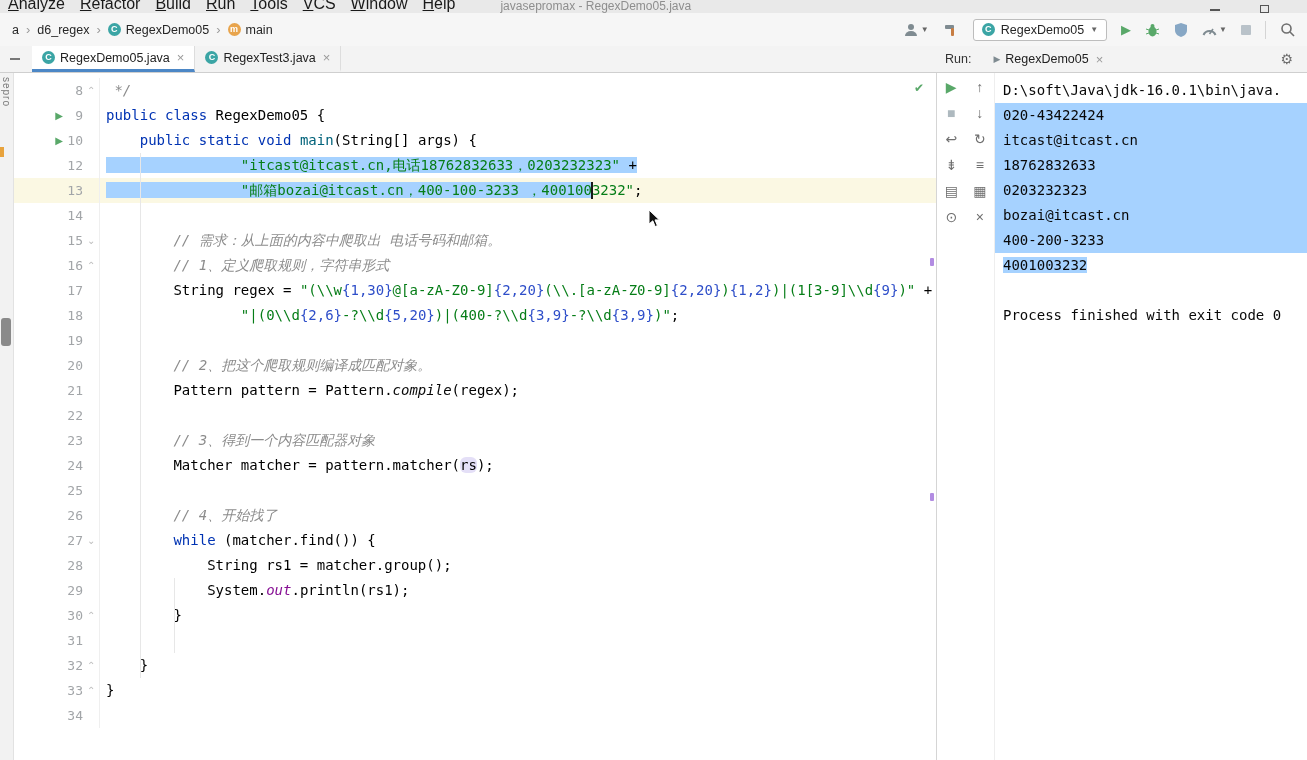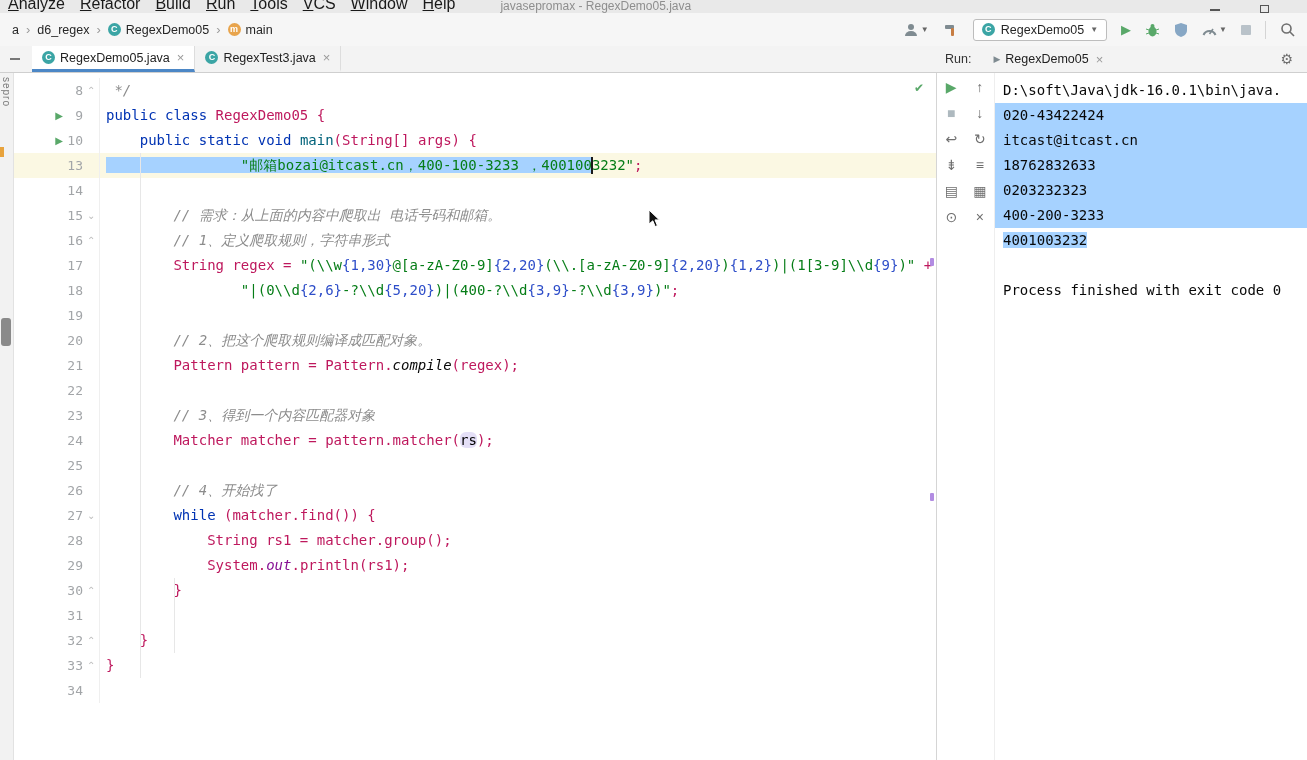--- a/index.html
+++ b/index.html
@@ -57,21 +57,21 @@
   .eline{display:flex;height:25px;line-height:25px}
   .eline.cur{background:#FBF8E3}
   .gut{width:86px;flex:none;display:flex;align-items:center;border-right:1px solid #EFEFEF}
   .gspacer{flex:1}
   .gicon-left{width:16px;text-align:center;font-size:10px;color:#B5B5B5}
   .gicon-left.grun{color:#59A869}
   .lnum{padding-right:4px;min-width:20px;text-align:right;color:#A2A5A8;font:13px/25px "DejaVu Sans Mono",monospace}
   .gicon-right{width:12px;font-size:10px;color:#BDBDBD;line-height:25px}
   .codecell{flex:1;display:flex;overflow:hidden;padding-left:6px;font:14px/25px "DejaVu Sans Mono",monospace;white-space:pre}
   .segs{white-space:pre;flex:none}
-  .tok-p{color:#be185d}
+  .tok-p{color:#000000}
   .tok-k{color:#0033B3}
   .tok-s{color:#067D17}
   .tok-q{color:#2E4EC9}
   .tok-c{color:#8C8C8C;font-style:italic}
   .tok-m{color:#00627A}
   .tok-i{color:#080808;font-style:italic}
   .tok-f{color:#871094;font-style:italic}
   .tok-u{background:#E4DFF7;border-radius:6px}
   .sel{background:#A6D2FF}
   .selfill{flex:1;background:#A6D2FF}
@@ -248,20 +248,29 @@
           </div>
           <div class="eline">
             <div class="gut">
               <span class="gspacer"></span>
               <span class="gicon-left grun">▶</span>
               <span class="lnum">10</span>
               <span class="gicon-right"></span>
             </div>
             <div class="codecell"><span class="segs"><span class="tok-p">    </span><span class="tok-k">public static void </span><span class="tok-m">main</span><span class="tok-p">(String[] args) {</span></span></div>
           </div>
+          <div class="eline">
+            <div class="gut">
+              <span class="gspacer"></span>
+              <span class="gicon-left"></span>
+              <span class="lnum">12</span>
+              <span class="gicon-right"></span>
+            </div>
+            <div class="codecell"><span class="segs"><span class="tok-p sel">                </span><span class="tok-s sel">"itcast@itcast.cn,电话18762832633，0203232323"</span><span class="tok-p sel"> +</span></span></div>
+          </div>
           <div class="eline cur">
             <div class="gut">
               <span class="gspacer"></span>
               <span class="gicon-left"></span>
               <span class="lnum">13</span>
               <span class="gicon-right"></span>
             </div>
             <div class="codecell"><span class="segs"><span class="tok-p sel">                </span><span class="tok-s sel">"邮箱bozai@itcast.cn，400-100-3233 ，400100</span><span class="caret"></span><span class="tok-s">3232"</span><span class="tok-p">;</span></span></div>
           </div>
           <div class="eline">
@@ -481,20 +490,21 @@
         </div>
     </div>
 
     <div class="console">
       <div id="clines">
           <div class="cline"><span>D:\soft\Java\jdk-16.0.1\bin\java.</span></div>
           <div class="cline selfull"><span>020-43422424</span></div>
           <div class="cline selfull"><span>itcast@itcast.cn</span></div>
           <div class="cline selfull"><span>18762832633</span></div>
           <div class="cline selfull"><span>0203232323</span></div>
+          <div class="cline selfull"><span>bozai@itcast.cn</span></div>
           <div class="cline selfull"><span>400-200-3233</span></div>
           <div class="cline"><span class="seltext">4001003232</span></div>
           <div class="cline"><span></span></div>
           <div class="cline"><span>Process finished with exit code 0</span></div>
         </div>
     </div>
 
   </div>
 </div>
 

